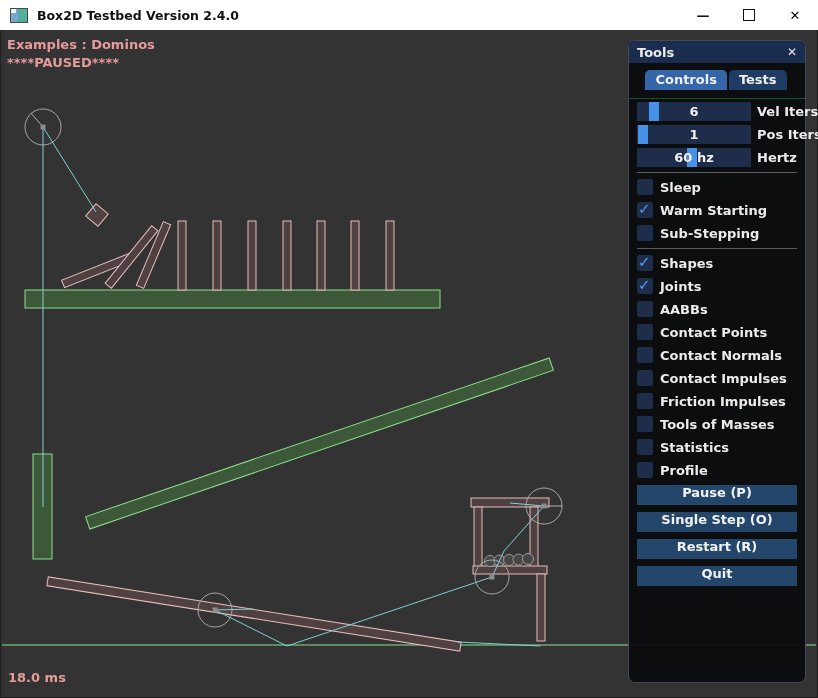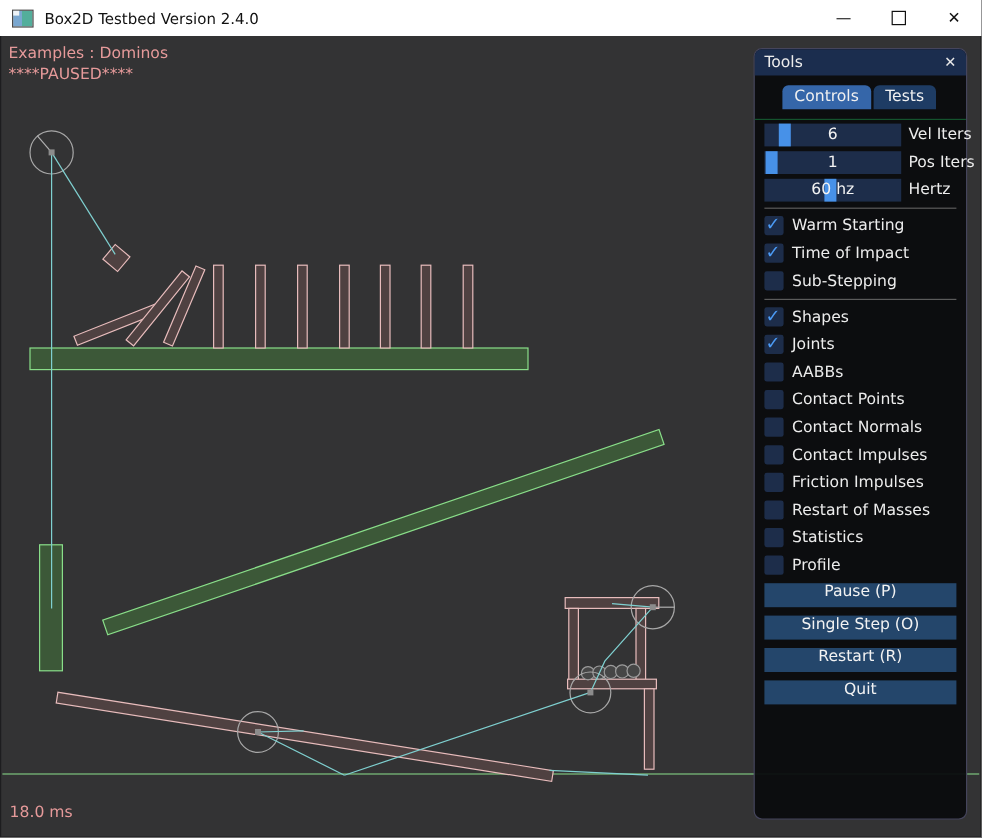--- a/index.html
+++ b/index.html
@@ -1,18 +1,18 @@
 <!DOCTYPE html>
 <html><head>
 <meta charset="utf-8">
 <style>
   html,body{margin:0;padding:0;width:818px;height:698px;overflow:hidden;
     font-family:"DejaVu Sans","Liberation Sans",sans-serif;}
   .window{position:relative;width:818px;height:698px;background:#333334;
-    box-shadow:inset 0 0 0 1px #1d1d1f;}
+    box-shadow:inset 0 0 0 1px #1d1d1f;font-weight:bold;}
   
   .titlebar{position:absolute;left:0;top:0;width:818px;height:30px;background:#ffffff;
     display:flex;align-items:center;z-index:10;}
   .app-icon{position:relative;width:16px;height:13px;margin-left:10px;
     border:1px solid #4a4a4a;background:linear-gradient(90deg,#7aa7d0 0 7px,#53ae9b 7px);}
   .app-icon::before{content:"";position:absolute;left:0;top:0;width:5px;height:4px;background:#eef3f7;}
   .tb-title{margin-left:9px;font-size:12.5px;color:#111;}
   .win-btns{margin-left:auto;display:flex;height:30px;}
   .win-btn{width:46px;height:30px;display:flex;align-items:center;justify-content:center;
     color:#111;font-size:13px;}
@@ -149,28 +149,28 @@
               <div class="strack">
                 <div class="sgrab" style="left: 50px;"></div>
               </div>
               <div class="sval">60 hz</div>
               <div class="slabel">Hertz</div>
             </div>
           </div>
         <div class="sep"></div>
         <div id="checks-sim">
             <div class="crow">
+              <div class="cbox"></div>
+              <div class="clabel">Sleep</div>
+            </div>
+            <div class="crow">
               <div class="cbox checked"></div>
               <div class="clabel">Warm Starting</div>
             </div>
             <div class="crow">
-              <div class="cbox checked"></div>
-              <div class="clabel">Time of Impact</div>
-            </div>
-            <div class="crow">
               <div class="cbox"></div>
               <div class="clabel">Sub-Stepping</div>
             </div>
           </div>
         <div class="sep"></div>
         <div id="checks-draw">
             <div class="crow">
               <div class="cbox checked"></div>
               <div class="clabel">Shapes</div>
             </div>
@@ -193,21 +193,21 @@
             <div class="crow">
               <div class="cbox"></div>
               <div class="clabel">Contact Impulses</div>
             </div>
             <div class="crow">
               <div class="cbox"></div>
               <div class="clabel">Friction Impulses</div>
             </div>
             <div class="crow">
               <div class="cbox"></div>
-              <div class="clabel">Restart of Masses</div>
+              <div class="clabel">Tools of Masses</div>
             </div>
             <div class="crow">
               <div class="cbox"></div>
               <div class="clabel">Statistics</div>
             </div>
             <div class="crow">
               <div class="cbox"></div>
               <div class="clabel">Profile</div>
             </div>
           </div>

